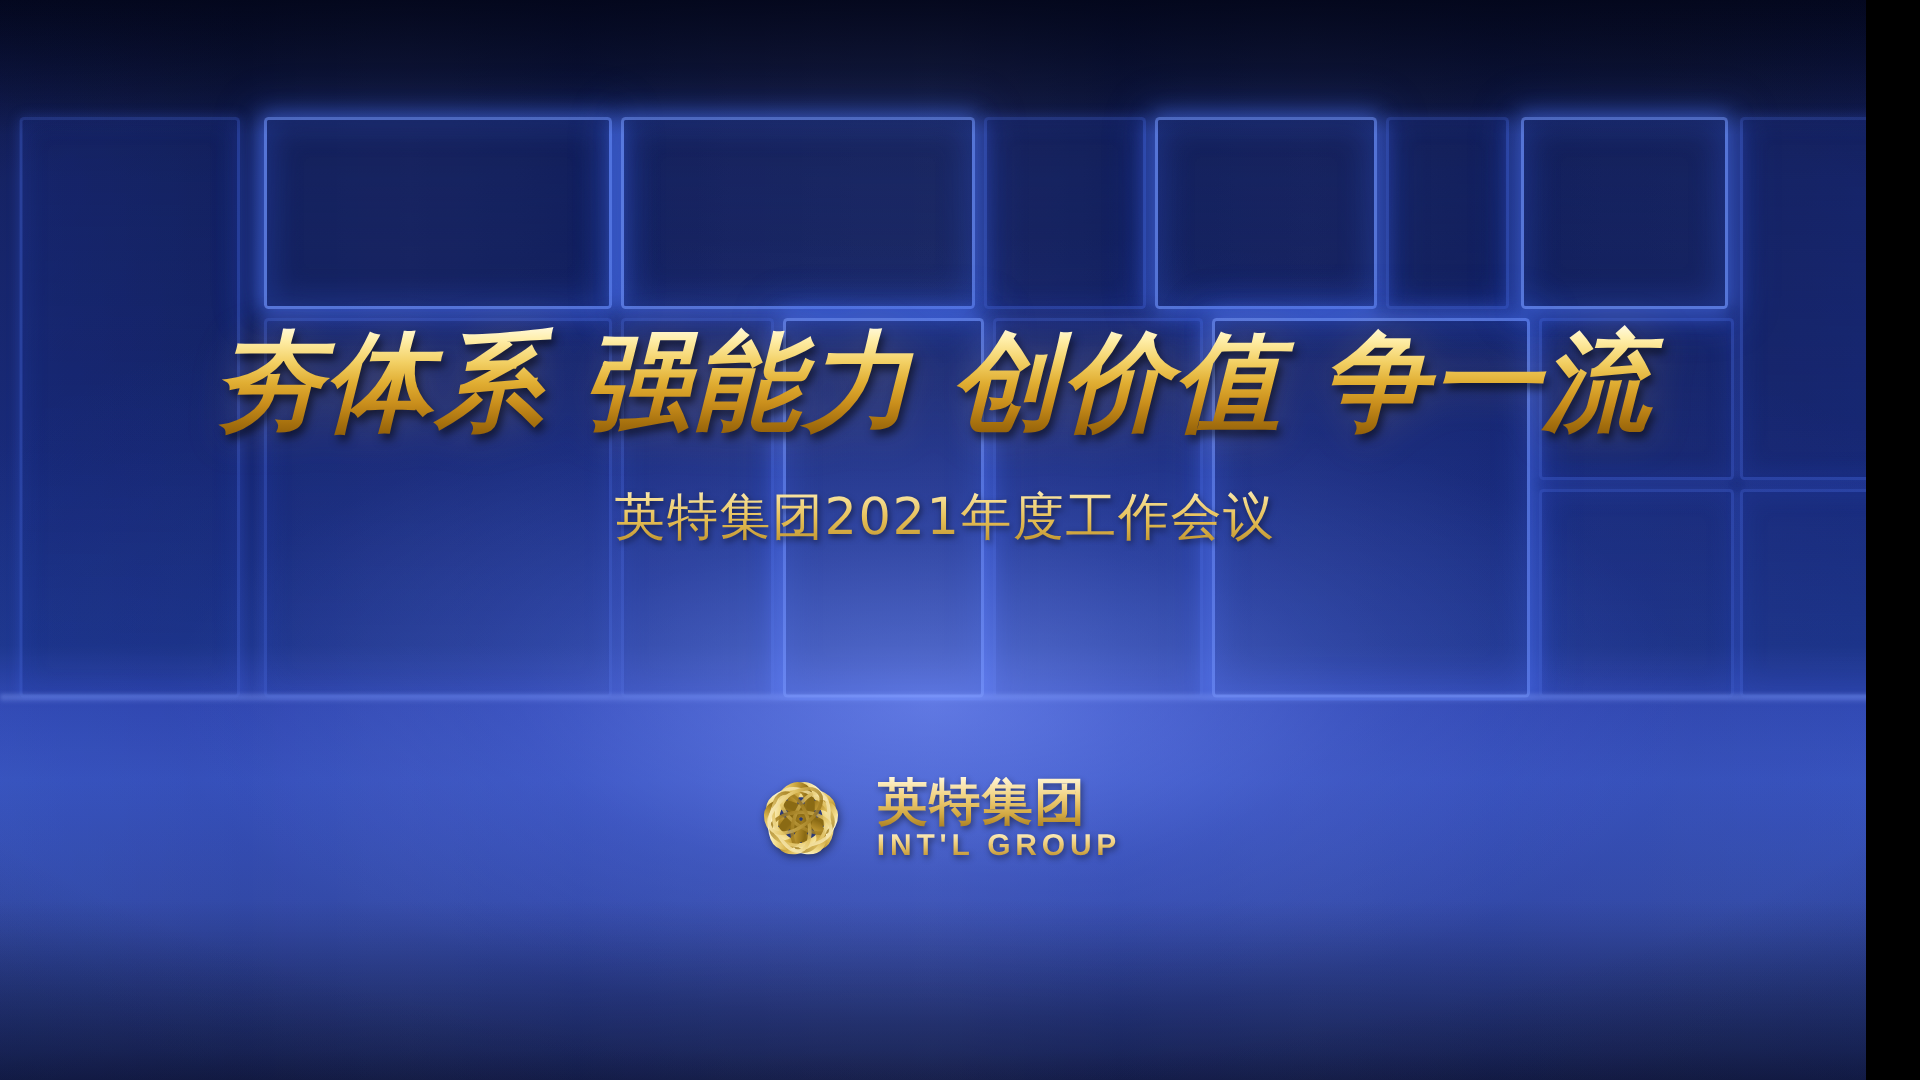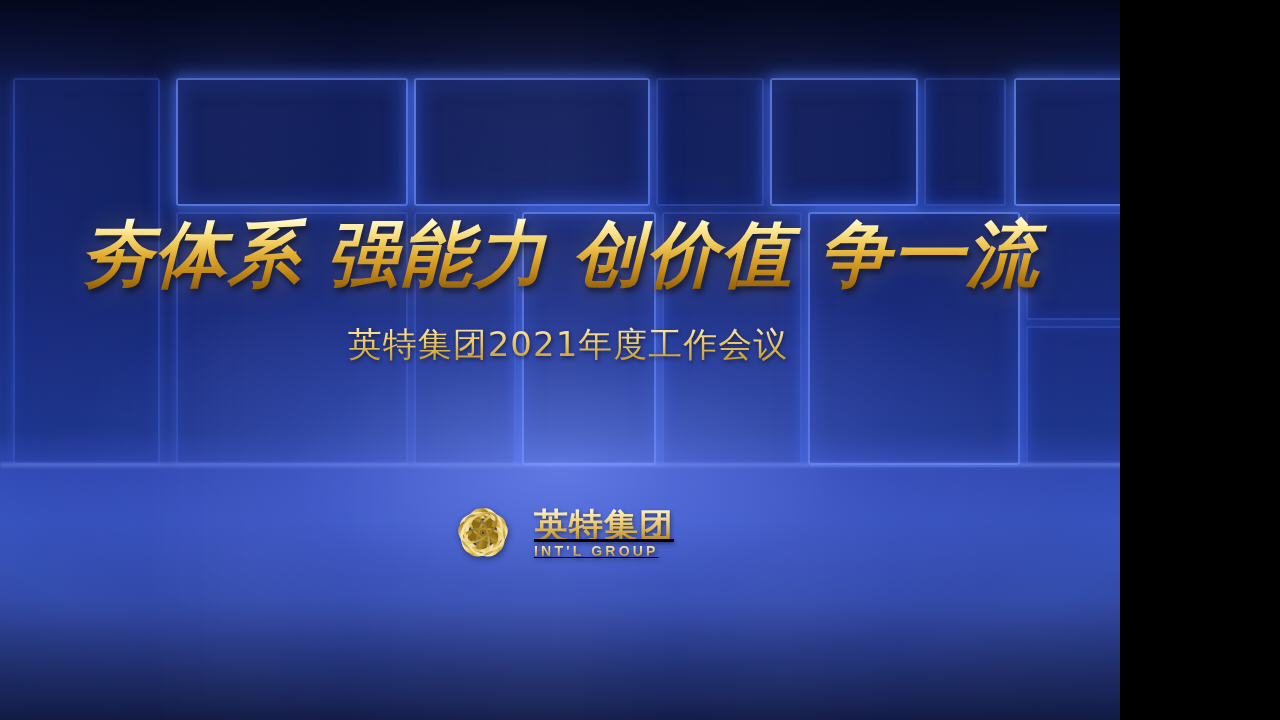--- a/index.html
+++ b/index.html
@@ -3,21 +3,21 @@
 <meta charset="utf-8">
 <title>Conference Title Slide</title>
 <style>
   * { margin:0; padding:0; box-sizing:border-box; }
   html,body{ background:#000; }
   body{
     font-family:"Liberation Sans","DejaVu Sans",sans-serif;
     display:flex; align-items:flex-start; justify-content:flex-start;
   }
   .stage{
-    position:relative; width:1120px; height:720px; overflow:hidden;
+    position:relative; width:1244px; height:720px; overflow:hidden;
     background:#f0abfc;
   }
 
   
   .bg-base{
     position:absolute; inset:0;
     background:
       linear-gradient(180deg,
         #0b1338 0px, #0e1742 60px,
         #111d55 120px, #14246b 300px,
@@ -129,36 +129,36 @@
       #fff4cf 0%, #f4db8e 24%, #e6bf56 52%, #caa03a 78%, #a8801f 100%);
     -webkit-background-clip:text; background-clip:text;
     color:transparent; -webkit-text-fill-color:transparent;
     filter:drop-shadow(1px 2px 2px rgba(0,0,0,.5));
     white-space:nowrap;
     margin-left:16px;
   }
 
   
   .logo-lockup{
-    position:absolute; left:0; right:0; top:496px;
-    display:flex; align-items:center; justify-content:center; gap:14px;text-decoration:underline;
+    position:absolute; left:0; right:0; top:509px;
+    display:flex; align-items:center; justify-content:center; gap:14px;
   }
   .logo-mark{ width:74px; height:74px; display:block;
     filter:drop-shadow(1px 2px 3px rgba(0,0,0,.45)); }
   .logo-words{ display:flex; flex-direction:column; gap:2px; }
   .logo-cn{
     font-size:34px; font-weight:700; letter-spacing:1px; line-height:1;
     font-family:"DejaVu Sans","Liberation Sans",sans-serif;
     background:linear-gradient(180deg,#fff6d8 0%,#f0d07c 40%,#d4aa45 72%,#a87e22 100%);
     -webkit-background-clip:text; background-clip:text;
     color:transparent; -webkit-text-fill-color:transparent;
     filter:drop-shadow(1px 2px 2px rgba(0,0,0,.45));
   }
   .logo-en{
-    font-size:14px; font-weight:700; letter-spacing:3.2px; line-height:1;
+    font-size:20px; font-weight:700; letter-spacing:3.2px; line-height:1;
     font-family:"Liberation Sans","DejaVu Sans",sans-serif;
     background:linear-gradient(180deg,#fff4cf 0%,#ecca74 45%,#c79c3c 80%,#9d7420 100%);
     -webkit-background-clip:text; background-clip:text;
     color:transparent; -webkit-text-fill-color:transparent;
     filter:drop-shadow(1px 2px 2px rgba(0,0,0,.45));
   }
 </style>
 </head>
 <body>
 

